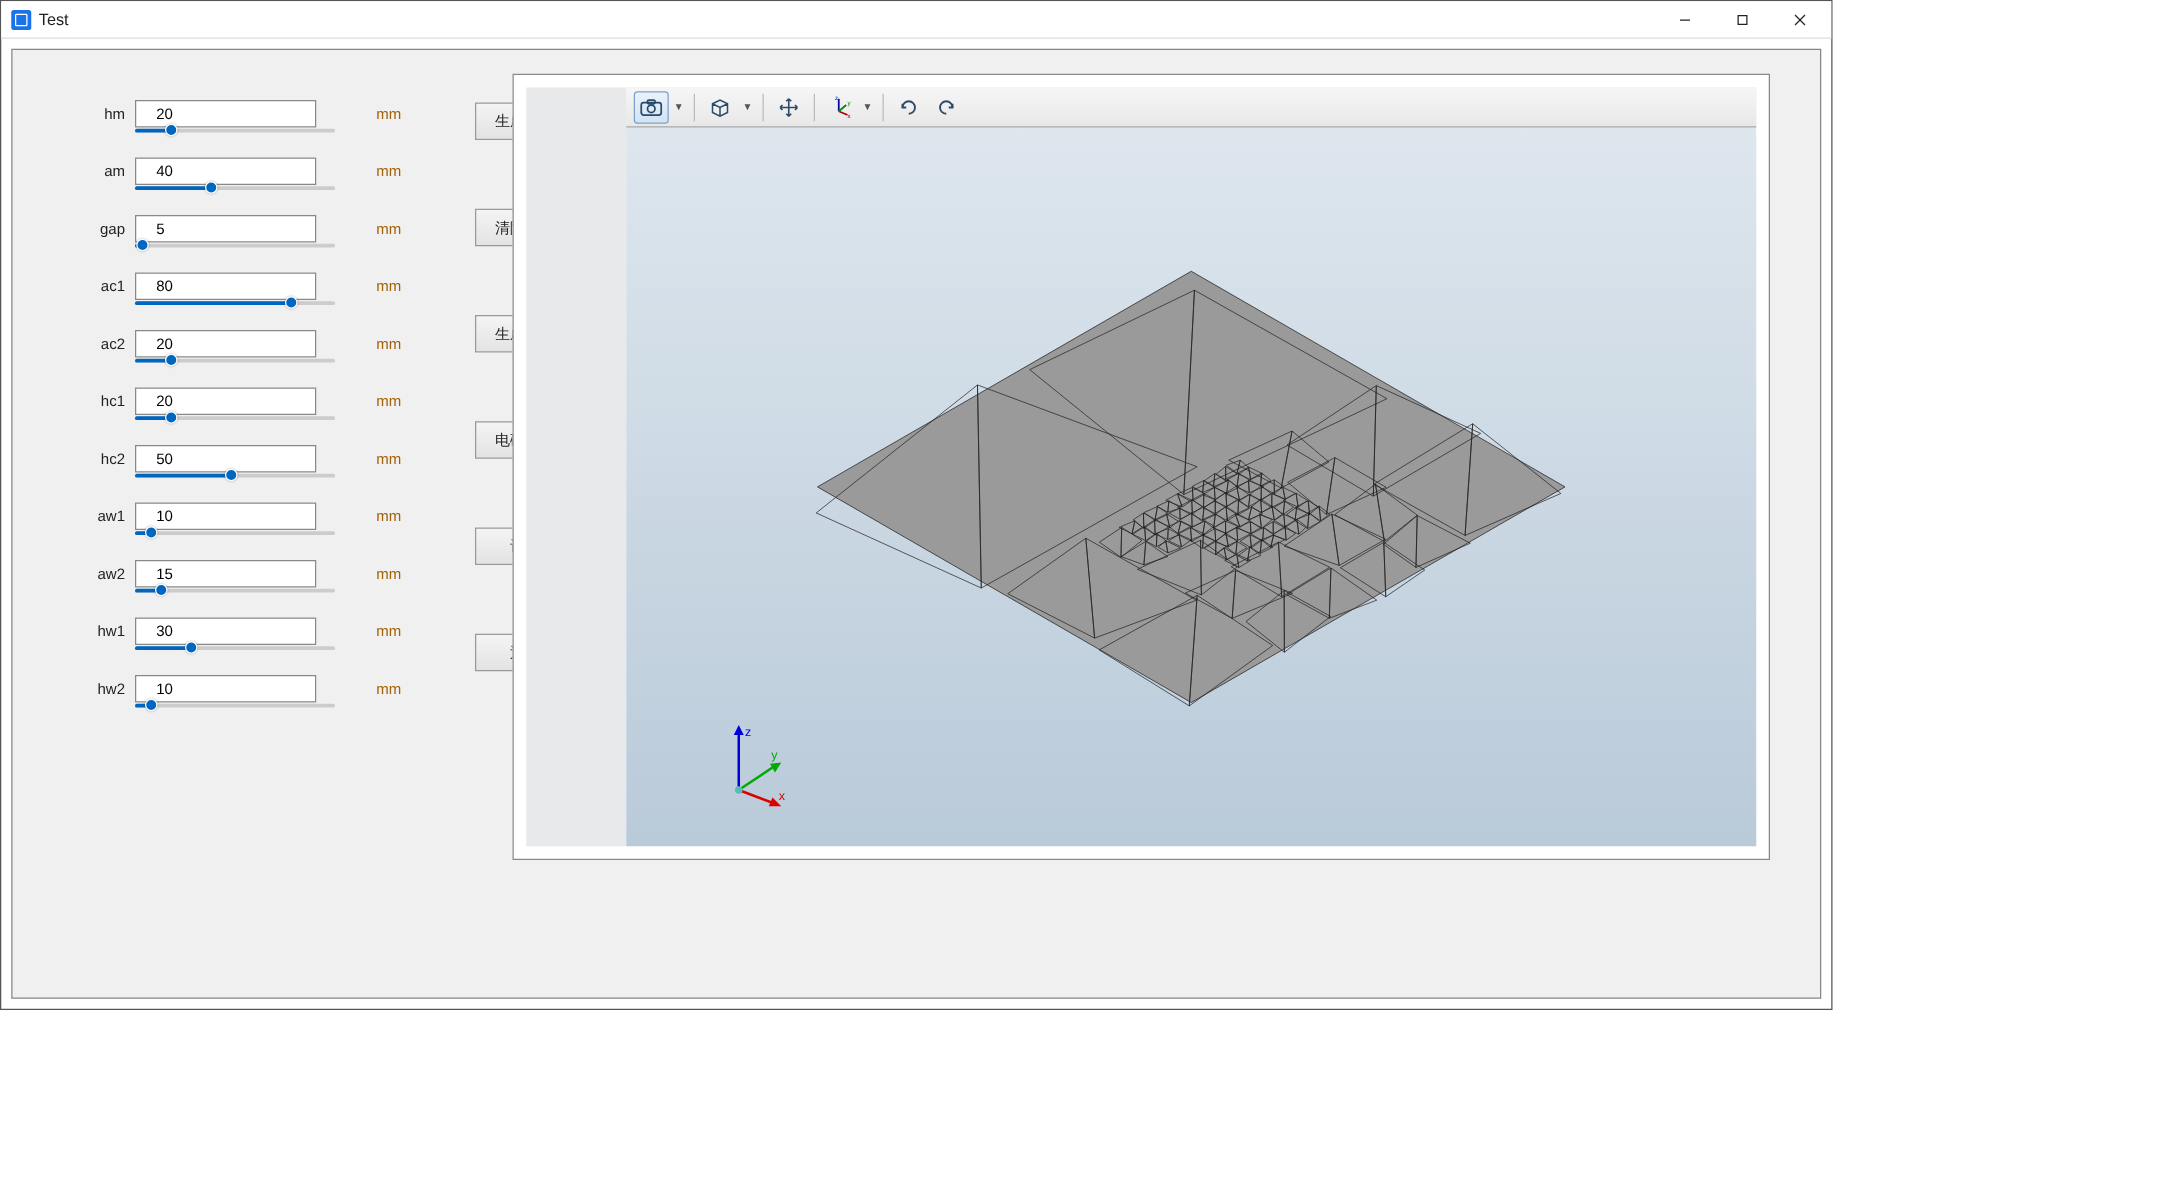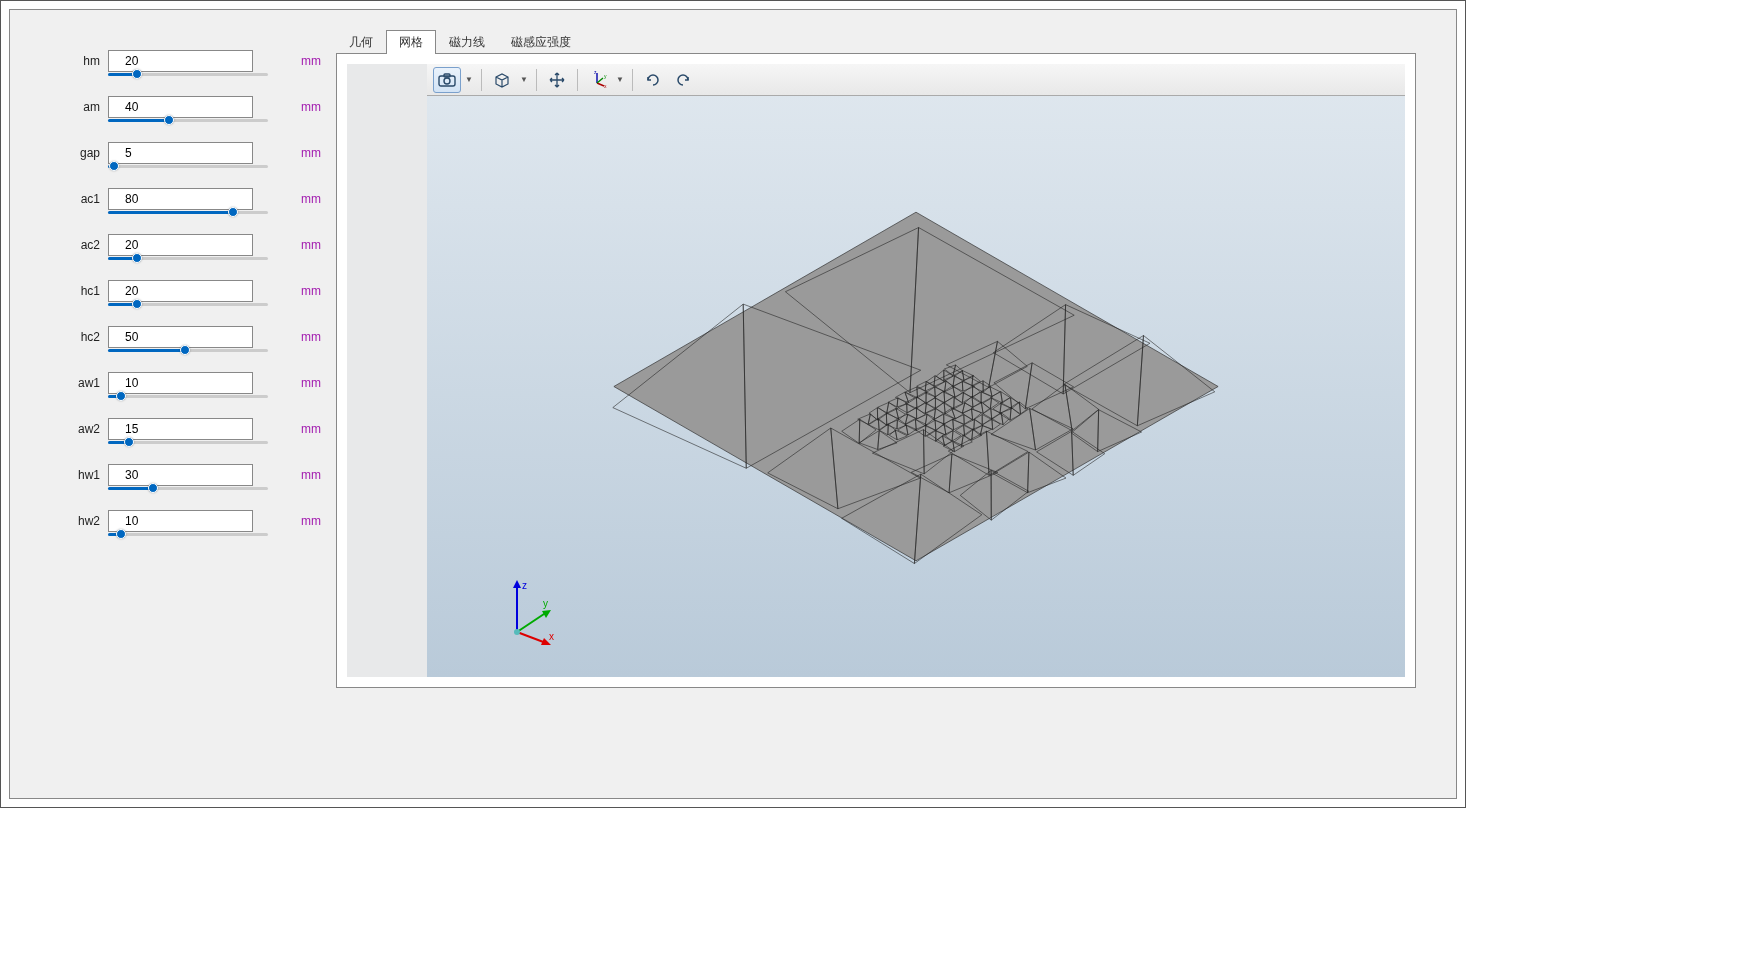--- a/index.html
+++ b/index.html
@@ -49,21 +49,21 @@
     .content {
       flex: 1;
       margin: 8px;
       border: 1px solid #888;
       display: flex;
       position: relative;
       background: #f0f0f0;
       padding-top: 20px;
     }
     .left-panel {
-      width: 326px;
+      width: 400px;
       padding: 20px 20px 20px 60px;
       display: flex;
       gap: 49px;
     }
     .params {
       display: flex;
       flex-direction: column;
       gap: 10px;
     }
     .param-row {
@@ -81,21 +81,21 @@
       width: 145px;
       height: 22px;
       border: 1px solid #888;
       background: #fff;
       padding: 0 16px;
       font-size: 12px;
     }
     .param-unit {
       width: 30px;
       font-size: 12px;
-      color: #a21caf;
+      color: #a16207;
       margin-left: 40px;
     }
     .param-slider {
       margin-left: 38px;
       width: 160px;
       height: 14px;
       position: relative;
       margin-top: -4px;
       margin-bottom: 4px;
     }
@@ -228,20 +228,41 @@
     .axis-gizmo {
       position: absolute;
       left: 70px; bottom: 30px;
       width: 60px; height: 70px;
     }
   </style>
 </head>
 <body>
 
 <div class="window">
+  <div class="titlebar">
+    <div class="app-icon"></div>
+    <div class="title">Test</div>
+    <div class="spacer"></div>
+    <div class="win-btn">
+      <svg width="10" height="10" viewBox="0 0 10 10">
+          <line x1="1" y1="5" x2="9" y2="5" stroke="#222" stroke-width="1"></line>
+        </svg>
+    </div>
+    <div class="win-btn">
+      <svg width="10" height="10" viewBox="0 0 10 10">
+          <rect x="1.5" y="1.5" width="7" height="7" fill="none" stroke="#222" stroke-width="1"></rect>
+        </svg>
+    </div>
+    <div class="win-btn">
+      <svg width="10" height="10" viewBox="0 0 10 10">
+          <line x1="1" y1="1" x2="9" y2="9" stroke="#222" stroke-width="1"></line>
+          <line x1="9" y1="1" x2="1" y2="9" stroke="#222" stroke-width="1"></line>
+        </svg>
+    </div>
+  </div>
 
   <div class="content">
     <div class="left-panel">
       <div class="params" id="params-container">
           <div>
     <div class="param-row">
       <span class="param-label">hm</span>
       <input class="param-input" value="20" style="">
       <span class="param-unit">mm</span>
     </div>
@@ -376,26 +397,20 @@
         <button class="action-btn">生成几何</button>
         <button class="action-btn">清除几何</button>
         <button class="action-btn">生成网格</button>
         <button class="action-btn">电磁参数</button>
         <button class="action-btn">计算</button>
         <button class="action-btn">退出</button>
       </div>
     </div>
 
     <div class="right-panel">
-      <div class="tabs" id="tabs-container">
-          <div class="tab">几何</div>
-          <div class="tab active">网格</div>
-          <div class="tab">磁力线</div>
-          <div class="tab">磁感应强度</div>
-        </div>
       <div class="viewer">
         <div class="viewer-inner">
           <div class="viewer-sidebar"></div>
           <div class="viewer-main">
             <div class="toolbar">
               <div class="tool-btn selected">
                 <svg width="18" height="14" viewBox="0 0 18 14">
                     <rect x="1" y="3" width="16" height="10" rx="2" fill="none" stroke="#2a4a6a" stroke-width="1.4"></rect>
                     <rect x="6" y="1" width="6" height="3" rx="1" fill="none" stroke="#2a4a6a" stroke-width="1.4"></rect>
                     <circle cx="9" cy="8" r="3" fill="none" stroke="#2a4a6a" stroke-width="1.4"></circle>

